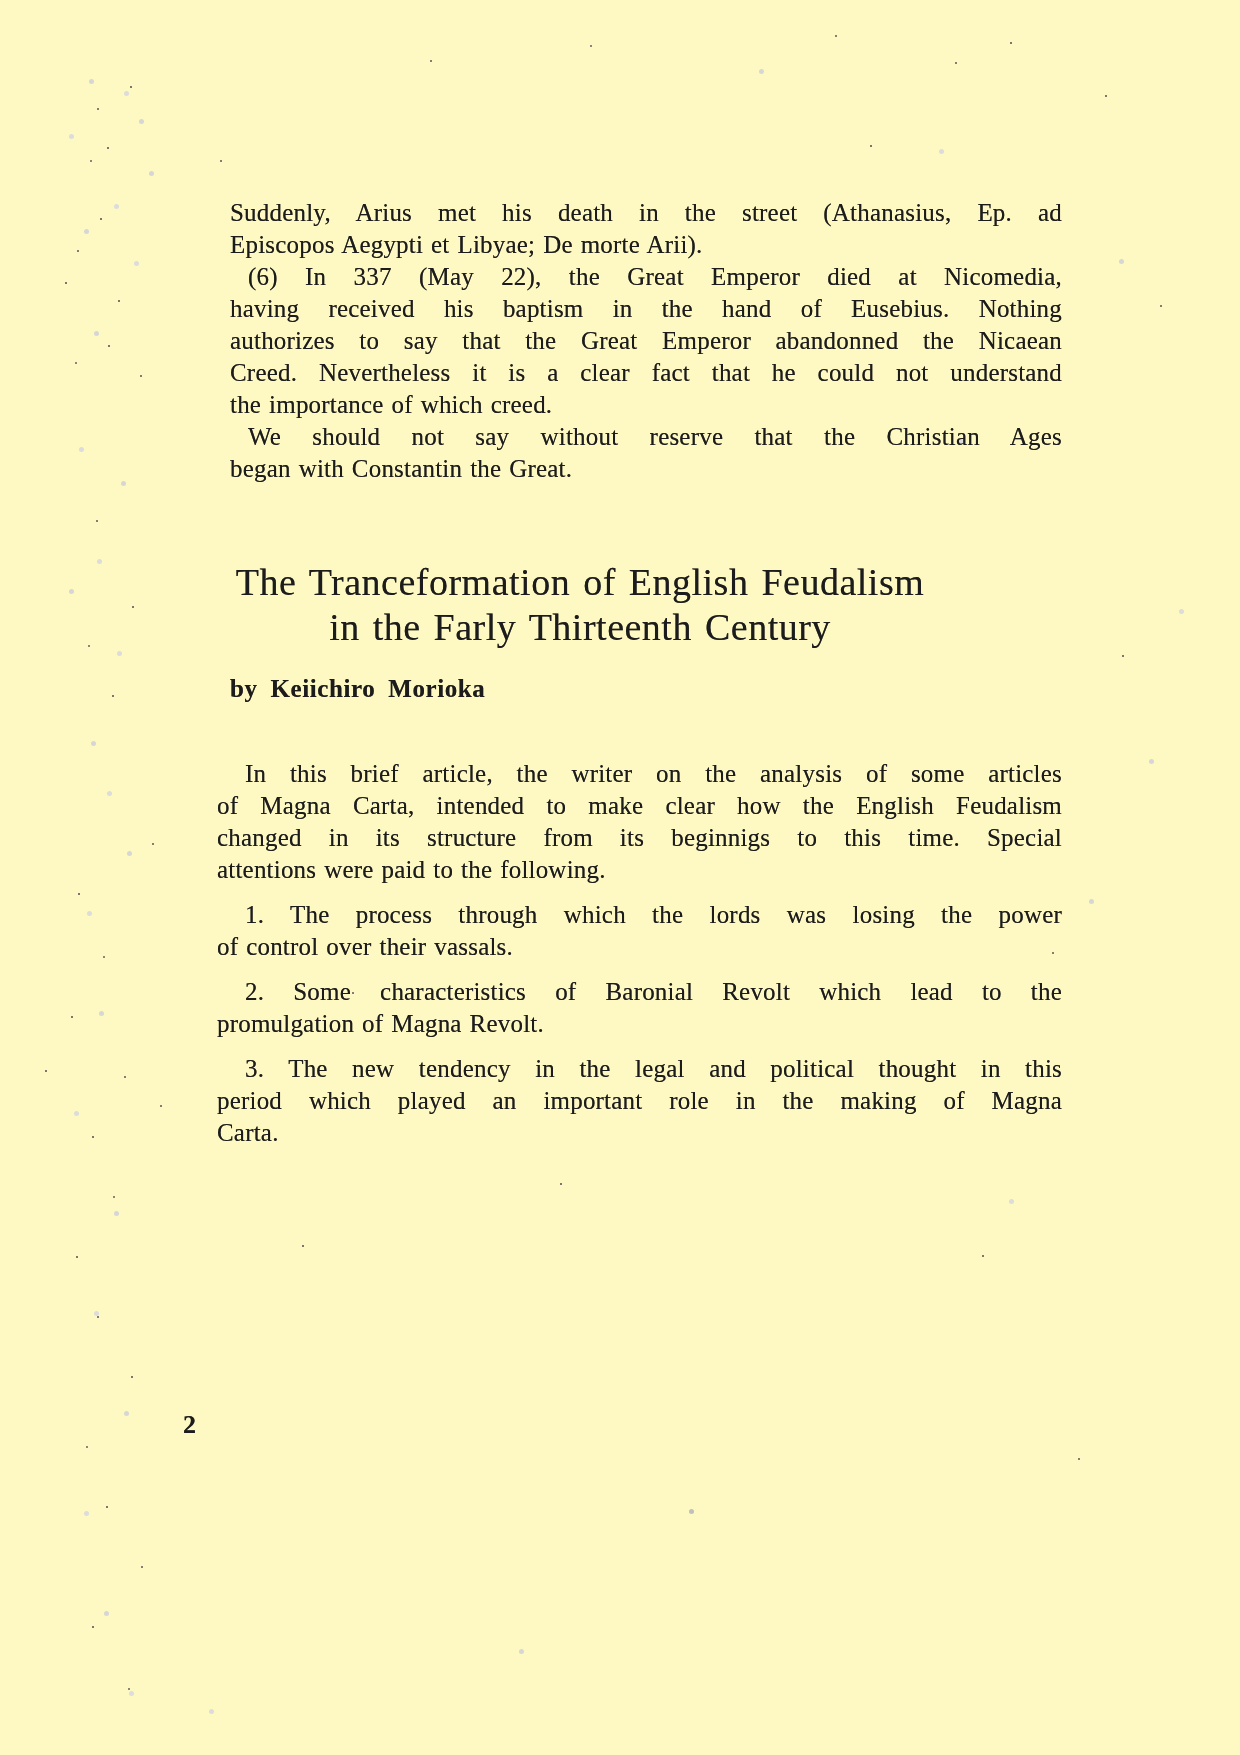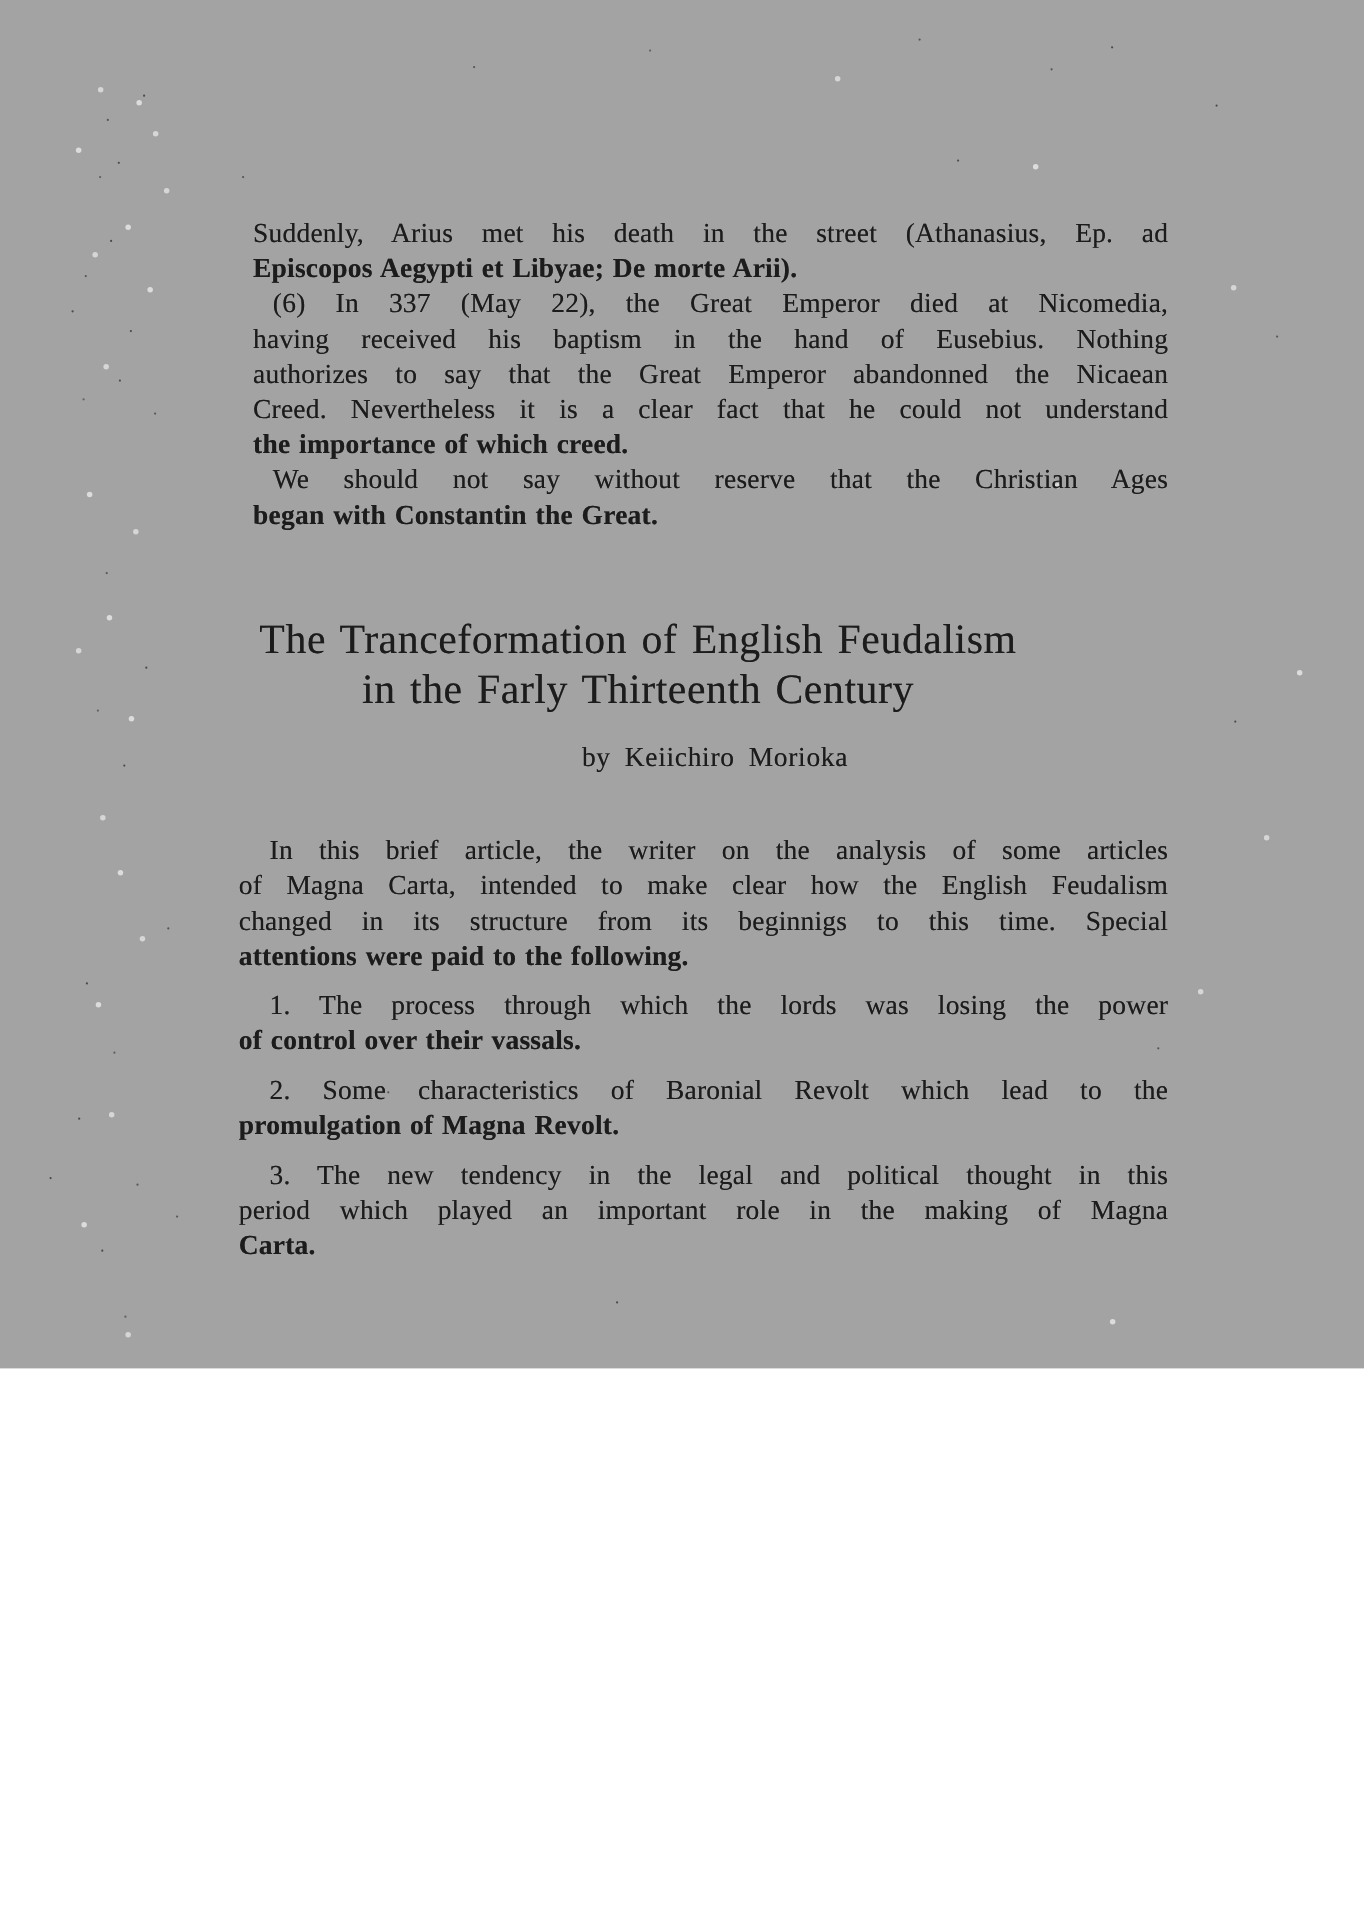--- a/index.html
+++ b/index.html
@@ -1,56 +1,57 @@
 <!DOCTYPE html>
 <html><head>
 <meta charset="utf-8">
 <style>
   html,body{margin:0;padding:0;}
   body{background:#ffffff;}
   .page{
     position:relative;
-    width:1240px;height:1244px;
-    background:#a3a3a3;
+    width:1240px;height:1755px;
+    background:#fef9c3;
     overflow:hidden;
     font-family:"Liberation Serif","DejaVu Serif",serif;
     color:#1c1c1c;
   }
   .textline{
     text-align:justify;
     text-align-last:justify;
     word-spacing:1.5px;
     letter-spacing:0.2px;
     white-space:normal;
     text-shadow:0 0 0.5px rgba(28,28,28,0.65);
   }
-  .textline.last{text-align:right;text-align-last:left;font-weight:bold;}
+  .textline.last{text-align:right;text-align-last:left;}
   .ind{text-indent:18px;}
   .ind2{text-indent:28px;margin-top:13px;}
   .col-upper{
     position:absolute;left:230px;top:197px;width:832px;
     font-size:25px;line-height:32px;
   }
   .col-lower{
     position:absolute;left:217px;top:745px;width:845px;
     font-size:25px;line-height:32px;
   }
   .article-title{
     position:absolute;left:230px;top:560px;width:700px;
     text-align:center;
     font-size:38px;line-height:45px;
     letter-spacing:0.5px;word-spacing:3px;
     text-shadow:0 0 0.5px rgba(28,28,28,0.65);
   }
   .article-byline{
     position:absolute;left:230px;top:674px;width:840px;
-    text-align:center;
+    text-align:left;
     font-size:25px;line-height:30px;
     letter-spacing:0.6px;word-spacing:6px;
     text-shadow:0 0 0.5px rgba(28,28,28,0.65);
+    font-weight:bold;
   }
   .page-number{
     position:absolute;left:183px;top:1410px;
     font-size:26px;font-weight:bold;line-height:30px;
     text-shadow:0 0 0.5px rgba(28,28,28,0.65);
   }
   
   .noise{position:absolute;left:0;top:0;border-radius:50%;background:transparent;pointer-events:none;}
   .noise-dark{
     width:2px;height:2px;

